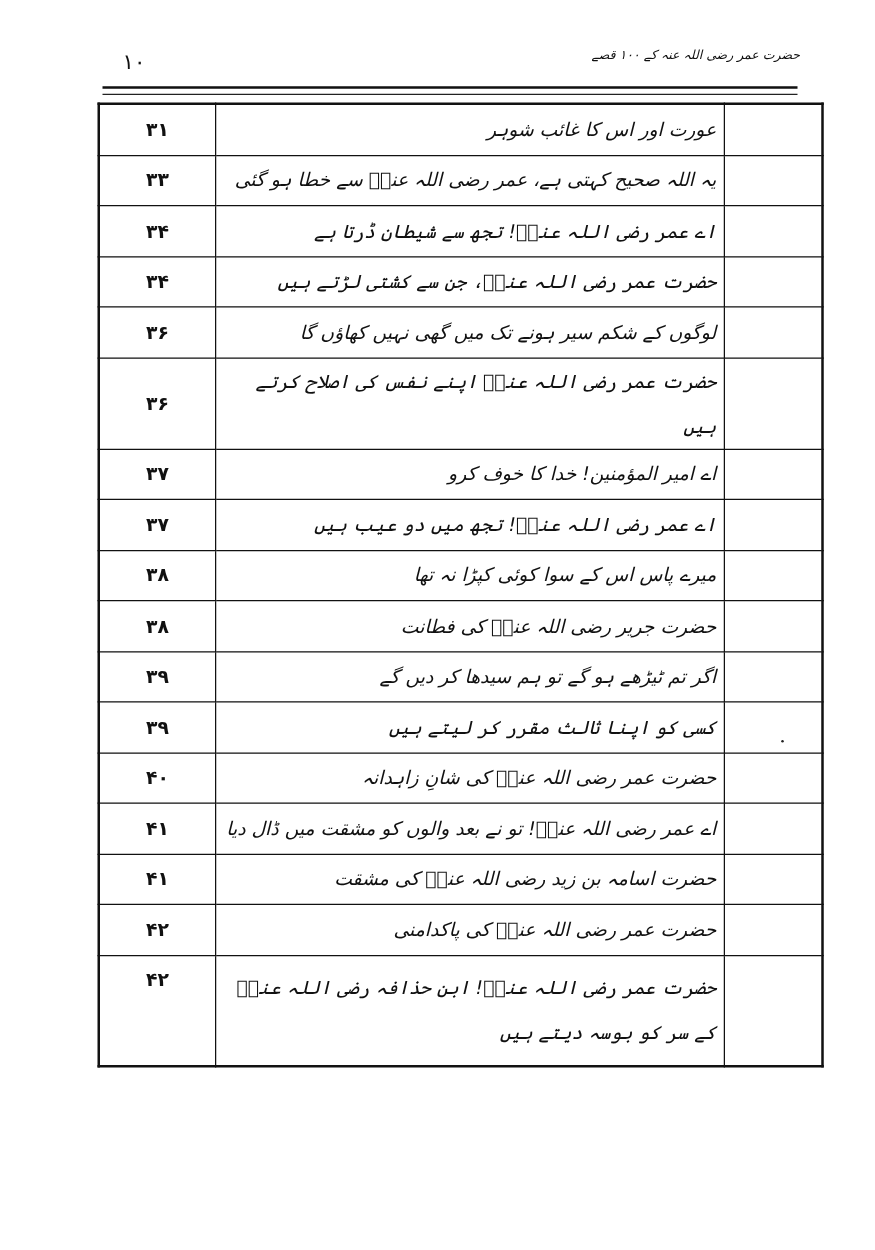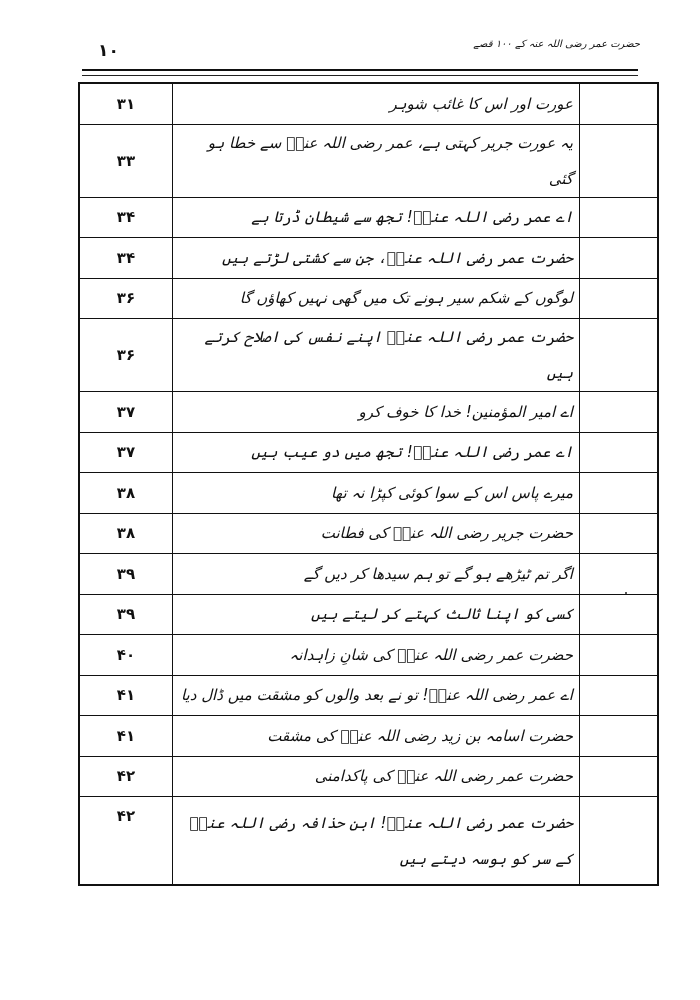--- a/index.html
+++ b/index.html
@@ -13,21 +13,21 @@
       position: relative;
       overflow: hidden;
       font-family: "DejaVu Sans", sans-serif;
       color: #111111;
     }
     .page-number {
       position: absolute;
       left: 98px;
       top: 40px;
       font-size: 17px;
-      font-weight: bold;
+      font-weight: normal;
       direction: rtl;
     }
     .running-head {
       position: absolute;
       right: 60px;
       top: 38px;
       font-size: 10px;
       font-style: italic;
       direction: rtl;
       text-align: right;
@@ -115,21 +115,21 @@
 
 <table class="toc-table">
   <tbody>
     <tr class="toc-row">
       <td class="col-page">۳۱</td>
       <td class="col-title">عورت اور اس کا غائب شوہر</td>
       <td class="col-empty"></td>
     </tr>
     <tr class="toc-row">
       <td class="col-page">۳۳</td>
-      <td class="col-title">یہ عورت جریر کہتی ہے، عمر رضی اللہ عنہٗ سے خطا ہو گئی</td>
+      <td class="col-title">یہ اللہ صحیح کہتی ہے، عمر رضی اللہ عنہٗ سے خطا ہو گئی</td>
       <td class="col-empty"></td>
     </tr>
     <tr class="toc-row">
       <td class="col-page">۳۴</td>
       <td class="col-title">اے عمر رضی اللہ عنہٗ! تجھ سے شیطان ڈرتا ہے</td>
       <td class="col-empty"></td>
     </tr>
     <tr class="toc-row">
       <td class="col-page">۳۴</td>
       <td class="col-title">حضرت عمر رضی اللہ عنہٗ، جن سے کشتی لڑتے ہیں</td>
@@ -165,21 +165,21 @@
       <td class="col-title">حضرت جریر رضی اللہ عنہٗ کی فطانت</td>
       <td class="col-empty"></td>
     </tr>
     <tr class="toc-row">
       <td class="col-page">۳۹</td>
       <td class="col-title">اگر تم ٹیڑھے ہو گے تو ہم سیدھا کر دیں گے</td>
       <td class="col-empty"></td>
     </tr>
     <tr class="toc-row">
       <td class="col-page">۳۹</td>
-      <td class="col-title">کسی کو اپنا ثالث کہتے کر لیتے ہیں</td>
+      <td class="col-title">کسی کو اپنا ثالث مقرر کر لیتے ہیں</td>
       <td class="col-empty"></td>
     </tr>
     <tr class="toc-row">
       <td class="col-page">۴۰</td>
       <td class="col-title">حضرت عمر رضی اللہ عنہٗ کی شانِ زاہدانہ</td>
       <td class="col-empty"></td>
     </tr>
     <tr class="toc-row">
       <td class="col-page">۴۱</td>
       <td class="col-title">اے عمر رضی اللہ عنہٗ! تو نے بعد والوں کو مشقت میں ڈال دیا</td>

